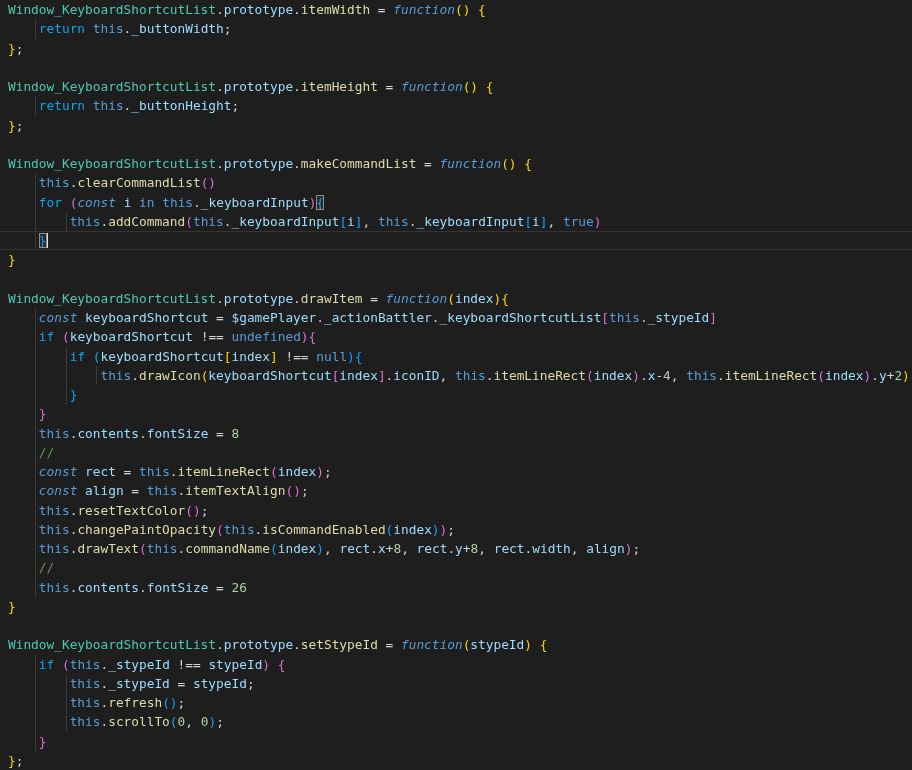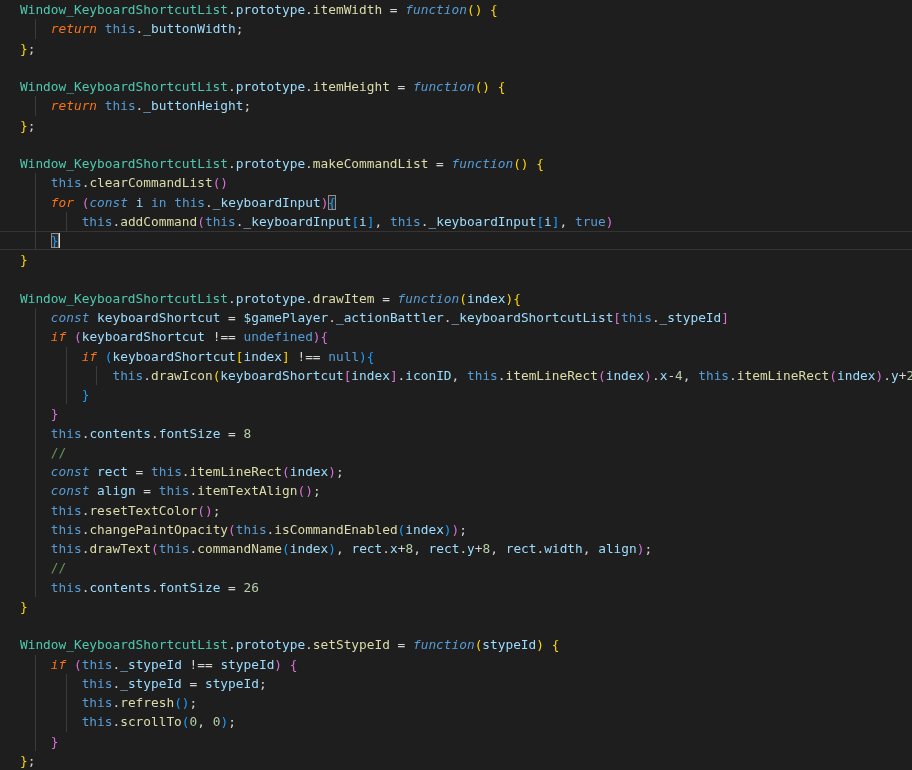--- a/index.html
+++ b/index.html
@@ -7,29 +7,29 @@
   #editor{
     position:relative;
     width:912px;height:770px;
     font-family:"DejaVu Sans Mono","Liberation Mono",monospace;
     font-size:12.8px;
     line-height:19.25px;
     white-space:pre;
     color:#d4d4d4;
     cursor:text;
   }
-  .line{position:relative;height:19.25px;padding-left:20px;}
+  .line{position:relative;height:19.25px;padding-left:8px;}
   .line.current{box-shadow:inset 0 1px 0 #343434, inset 0 -1px 0 #343434;}
   .guide{position:absolute;top:0;bottom:0;width:1px;background:#3b3b3b;}
   .tk-cls{color:#4ec9b0;}
   .tk-prop{color:#9cdcfe;}
   .tk-fn{color:#dcdcaa;}
   .tk-kw{color:#569cd6;}
   .tk-kwi{color:#569cd6;font-style:italic;}
-  .tk-ctrl{color:#f97316;font-style:italic;}
+  .tk-ctrl{color:#0ea5e9;}
   .tk-num{color:#b5cea8;}
   .tk-cm{color:#6a9955;}
   .tk-fg{color:#d4d4d4;}
   .tk-b1{color:#ffd700;}
   .tk-b2{color:#da70d6;}
   .tk-b3{color:#179fff;}
   .tk-box{outline:1px solid #8e8e8e;outline-offset:-1px;background:rgba(120,120,120,.13);}
   .caret{display:inline-block;width:0;height:15px;border-left:1.6px solid #e0e0e0;vertical-align:-3px;}
 </style>
 </head>

